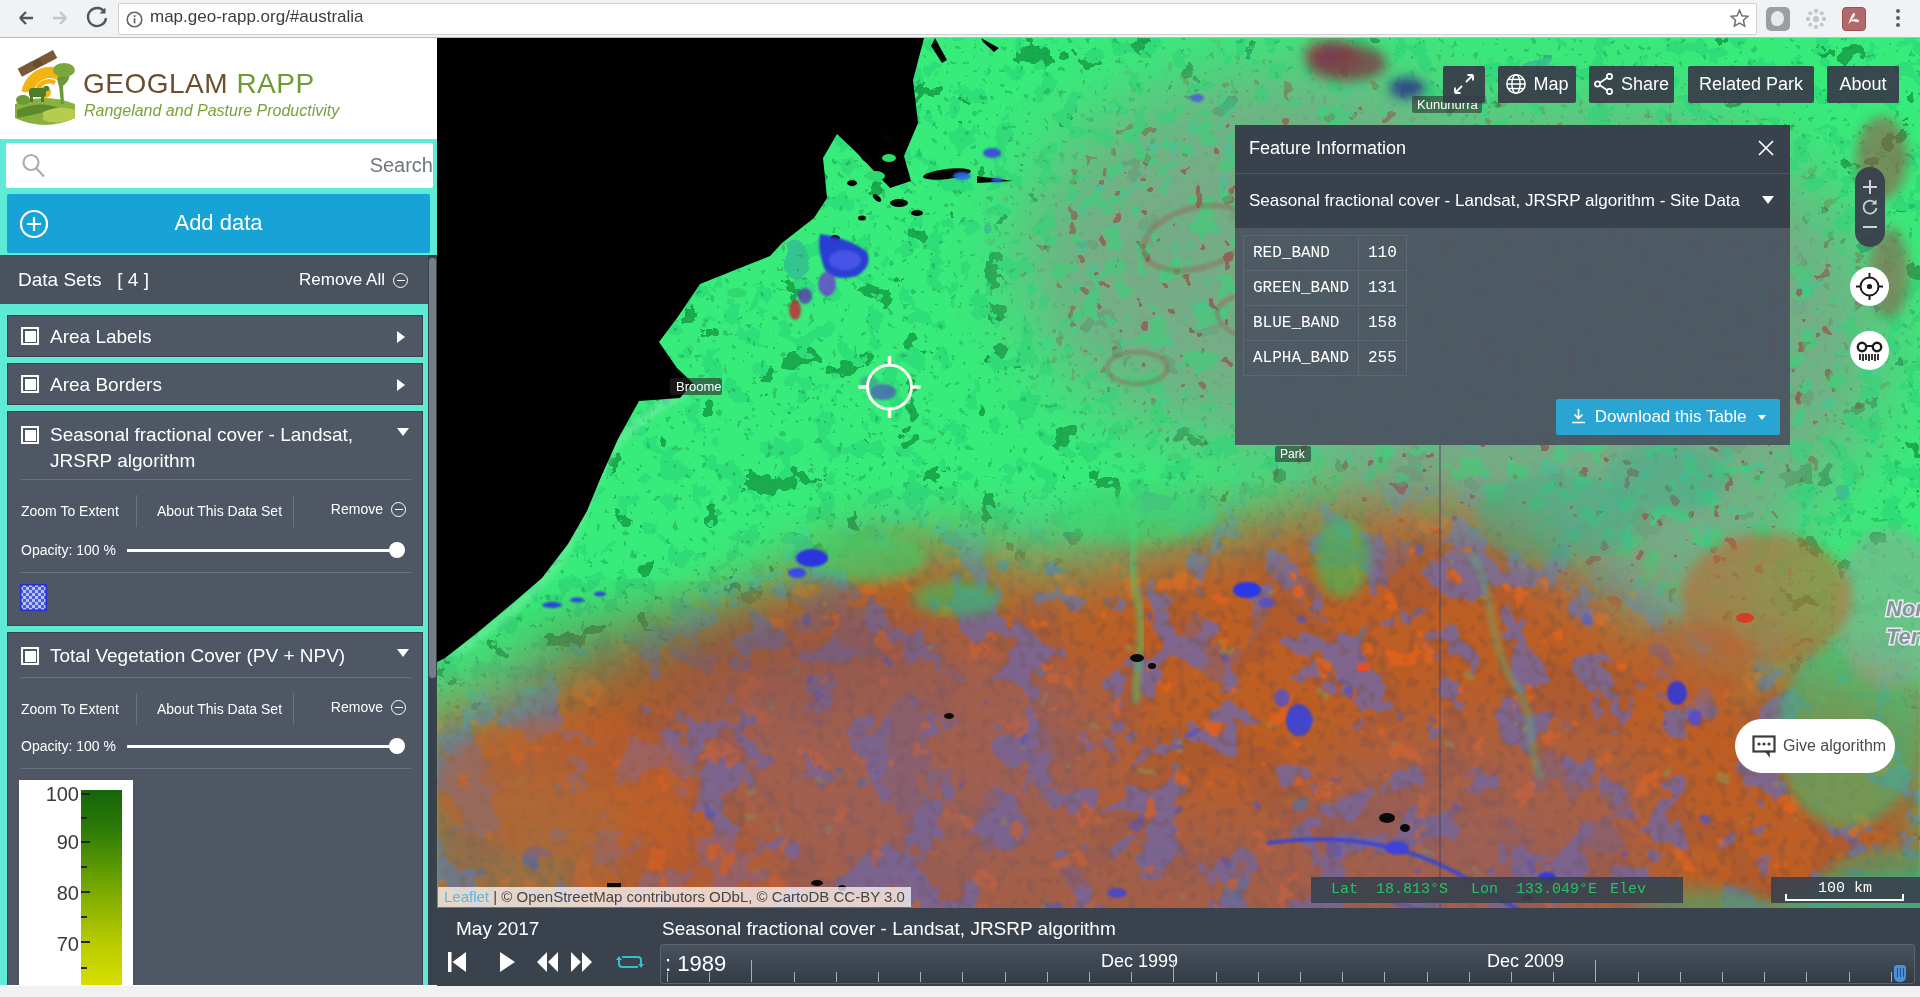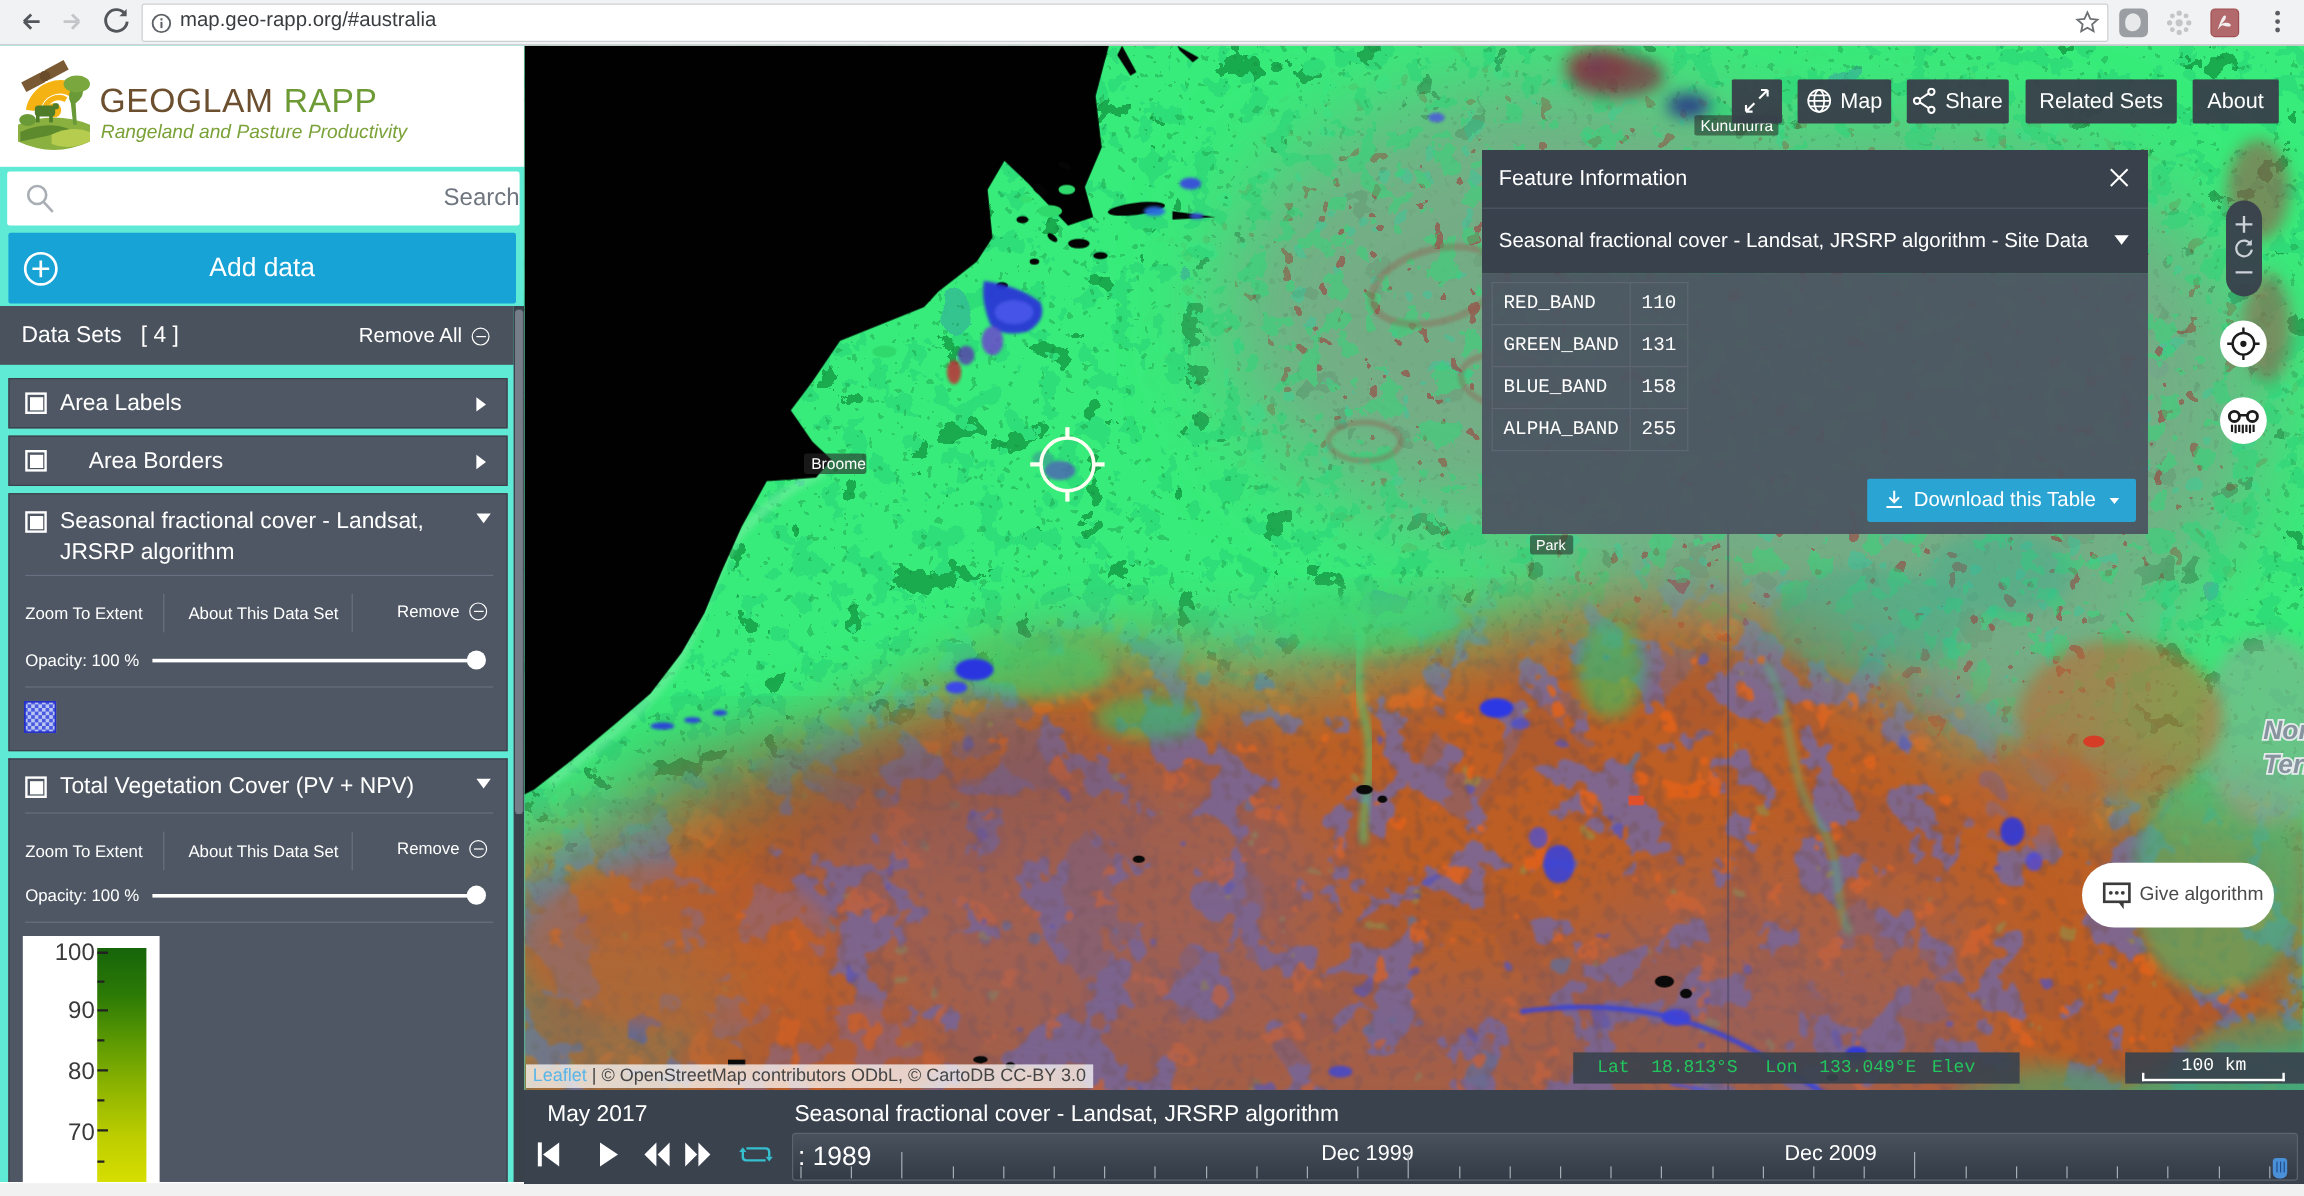--- a/index.html
+++ b/index.html
@@ -514,21 +514,21 @@
         <i></i>
       </div>
     <div class="ptitle" style="top:8px;">Area Labels</div>
     <div class="arrow-r" style="top:15px;"></div>
   </div>
 
   <div class="panel" style="top:325px; height:42px;">
     <div class="chk" style="top:11px;">
         <i></i>
       </div>
-    <div class="ptitle" style="top:8px;margin-left:24px;">Area Borders</div>
+    <div class="ptitle" style="top:8px;">Area Borders</div>
     <div class="arrow-r" style="top:15px;"></div>
   </div>
 
   <div class="panel" style="top:373px; height:215px;">
     <div class="chk" style="top:14px;">
         <i></i>
       </div>
     <div class="ptitle" style="top:10px;">Seasonal fractional cover - Landsat,<br>JRSRP algorithm</div>
     <div class="arrow-d" style="top:16px;"></div>
     <div class="hdiv" style="top:67px;"></div>
@@ -616,21 +616,21 @@
     <line x1="3.4" y1="17" x2="20.6" y2="17" stroke="#fff" stroke-width="1.6"></line>
   </svg>Map</div>
 <div class="mapbtn" style="left:1589px; top:66px; width:85px;">
   <svg width="20" height="22" viewBox="0 0 20 22" style="vertical-align:-5px; margin-right:7px;">
     <circle cx="15.5" cy="3.5" r="2.6" fill="none" stroke="#fff" stroke-width="1.7"></circle>
     <circle cx="3.5" cy="11" r="2.6" fill="none" stroke="#fff" stroke-width="1.7"></circle>
     <circle cx="15.5" cy="18.5" r="2.6" fill="none" stroke="#fff" stroke-width="1.7"></circle>
     <line x1="5.9" y1="9.7" x2="13.2" y2="4.8" stroke="#fff" stroke-width="1.7"></line>
     <line x1="5.9" y1="12.3" x2="13.2" y2="17.2" stroke="#fff" stroke-width="1.7"></line>
   </svg>Share</div>
-<div class="mapbtn" style="left:1688px; top:66px; width:126px;">Related Sets</div>
+<div class="mapbtn" style="left:1688px; top:66px; width:126px;">Related Park</div>
 <div class="mapbtn" style="left:1827px; top:66px; width:72px;">About</div>
 
 <div class="abs" style="left:1855px; top:167px; width:30px; height:80px; background:rgba(56,64,76,0.95); border-radius:15px;">
   <svg width="30" height="80" viewBox="0 0 30 80">
     <path d="M15 13 L15 27 M8 20 L22 20" stroke="#cdd2d8" stroke-width="2"></path>
     <path d="M20.5 36.5 A 6.5 6.5 0 1 0 21.5 41" stroke="#cdd2d8" stroke-width="1.8" fill="none"></path>
     <path d="M21.5 32.5 L21.5 37.5 L16.5 37.5 Z" fill="#cdd2d8"></path>
     <path d="M8 60 L22 60" stroke="#cdd2d8" stroke-width="2"></path>
   </svg>
 </div>

